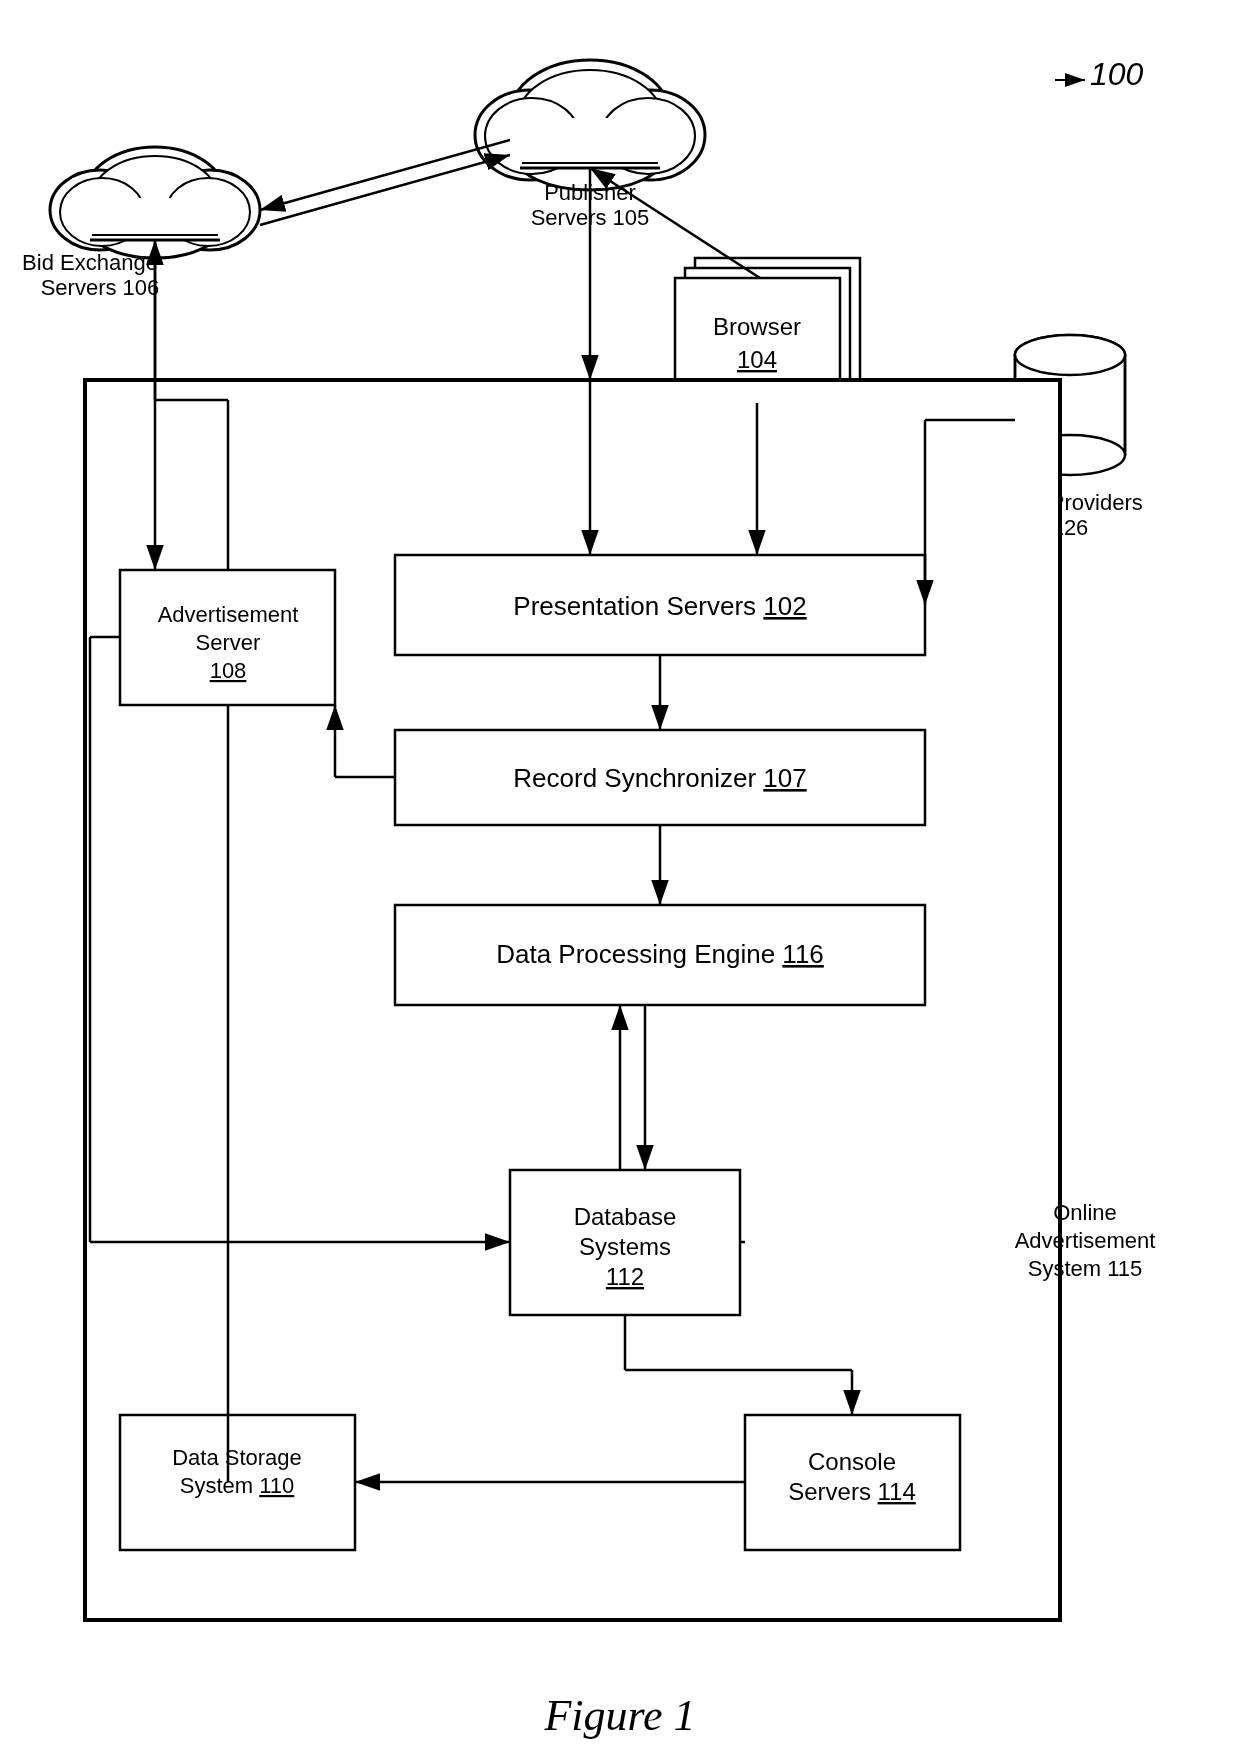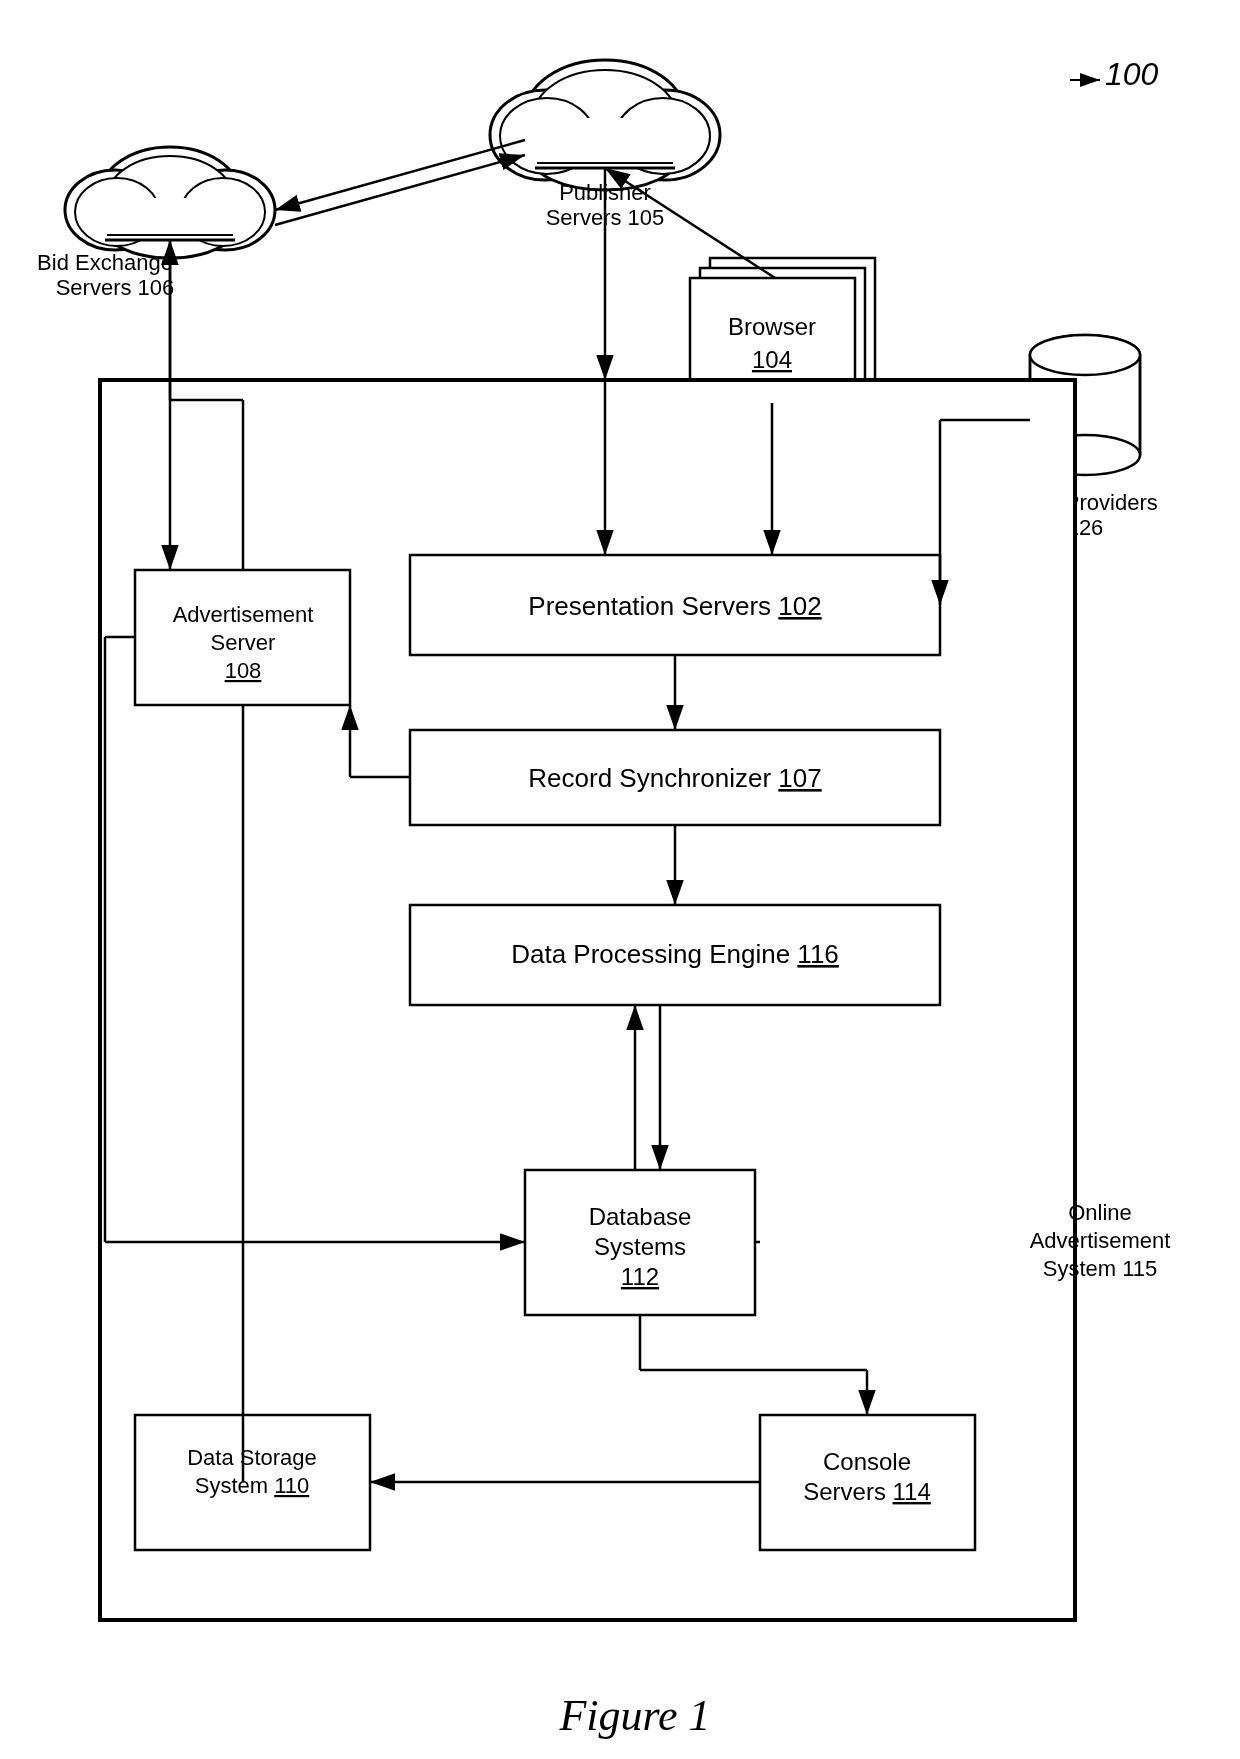--- a/index.html
+++ b/index.html
@@ -6,21 +6,21 @@
     body {
       background: #fff;
       font-family: Arial, sans-serif;
       width: 1240px;
       height: 1759px;
       position: relative;
       overflow: hidden;
     }
     .diagram-container {
       position: absolute;
-      top: 0; left: 15px;
+      top: 0; left: 0;
       width: 1154px;
       height: 1759px;
     }
     svg {
       position: absolute;
       top: 0; left: 0;
       width: 1240px;
       height: 1759px;
     }
   </style>

